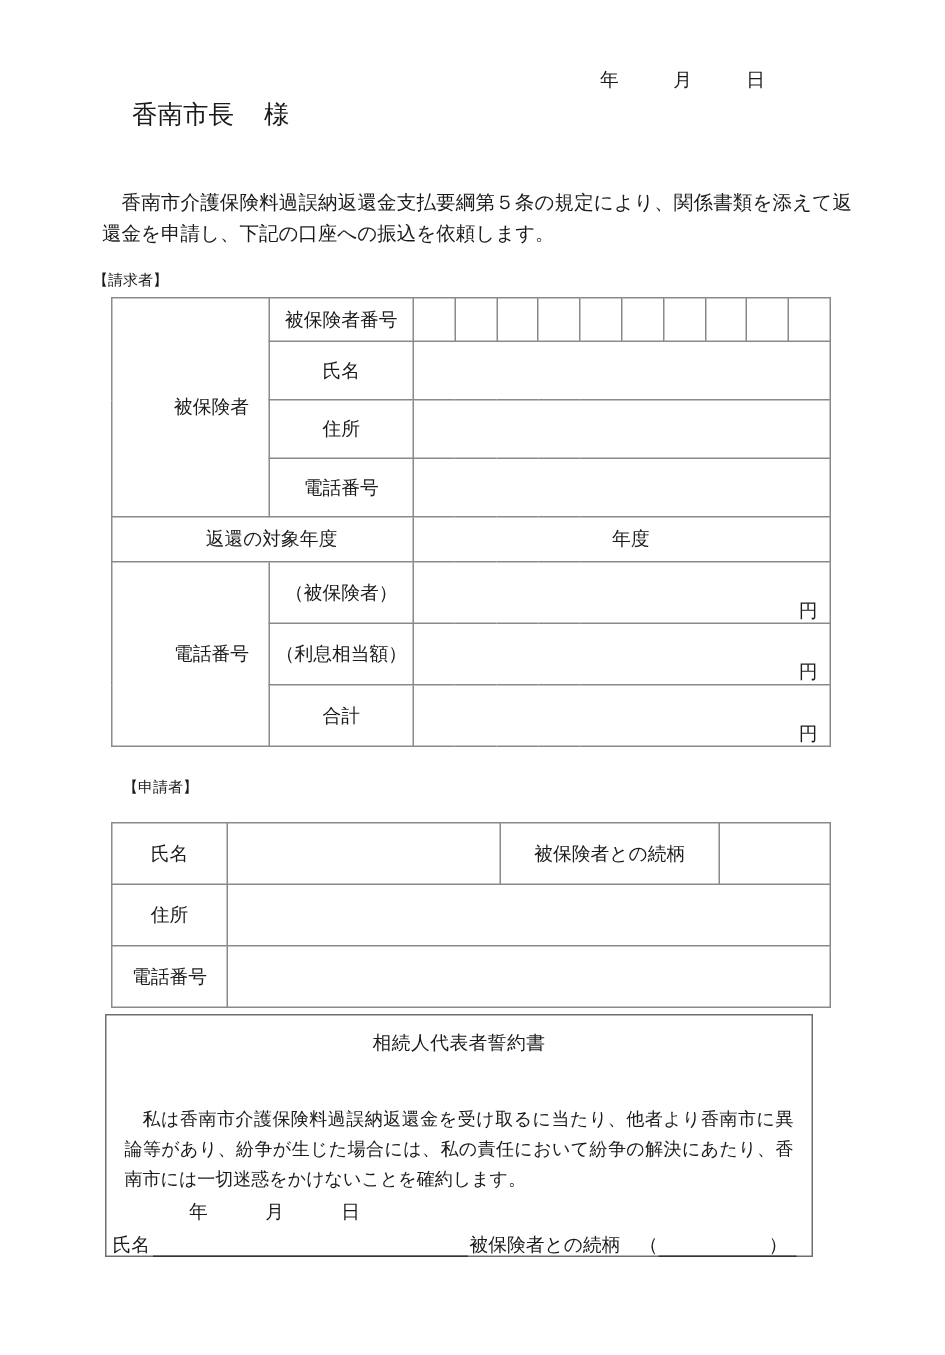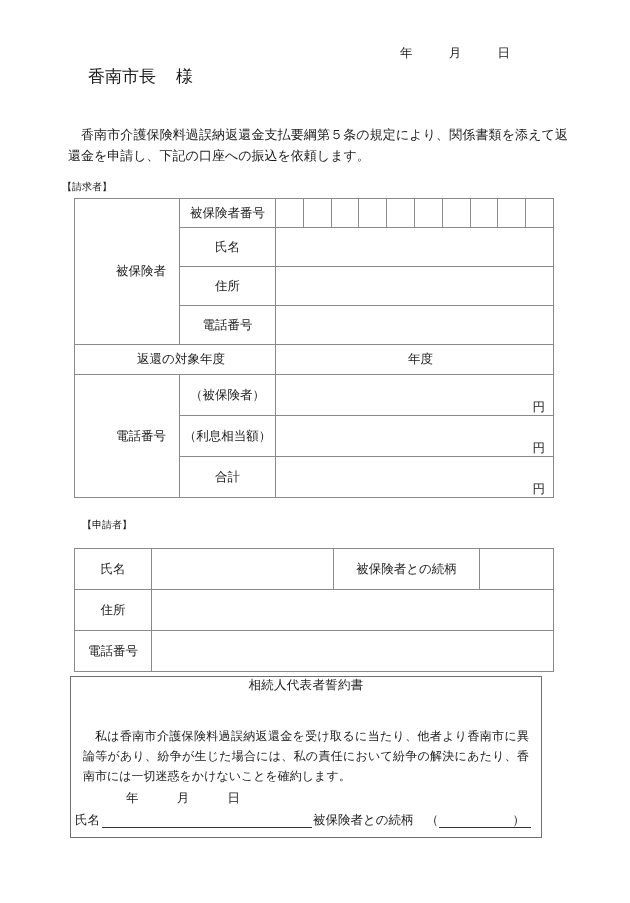--- a/index.html
+++ b/index.html
@@ -138,20 +138,21 @@
   #pledge-box {
     position: absolute;
     left: 70px;
     top: 676px;
     width: 472px;
     height: 162px;
     border: 1px solid #6f6f6f;
     box-sizing: border-box;
   }
   .pledge-title {
+    margin-top: 10px;
     text-align: center;
     font-size: 12.5px;
     letter-spacing: .3px;
   }
   .pledge-body {
     margin: 32px 12px 0 12px;
     font-size: 12px;
     line-height: 20px;
     text-align: justify;
     text-indent: 1em;

